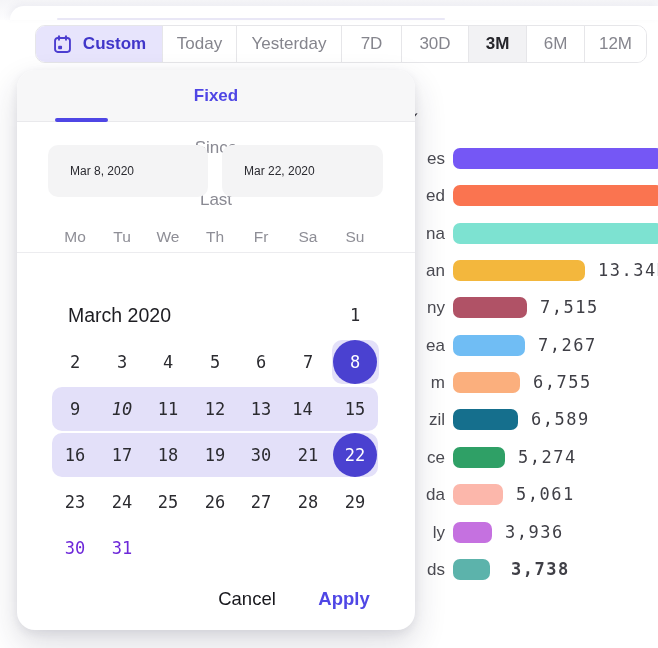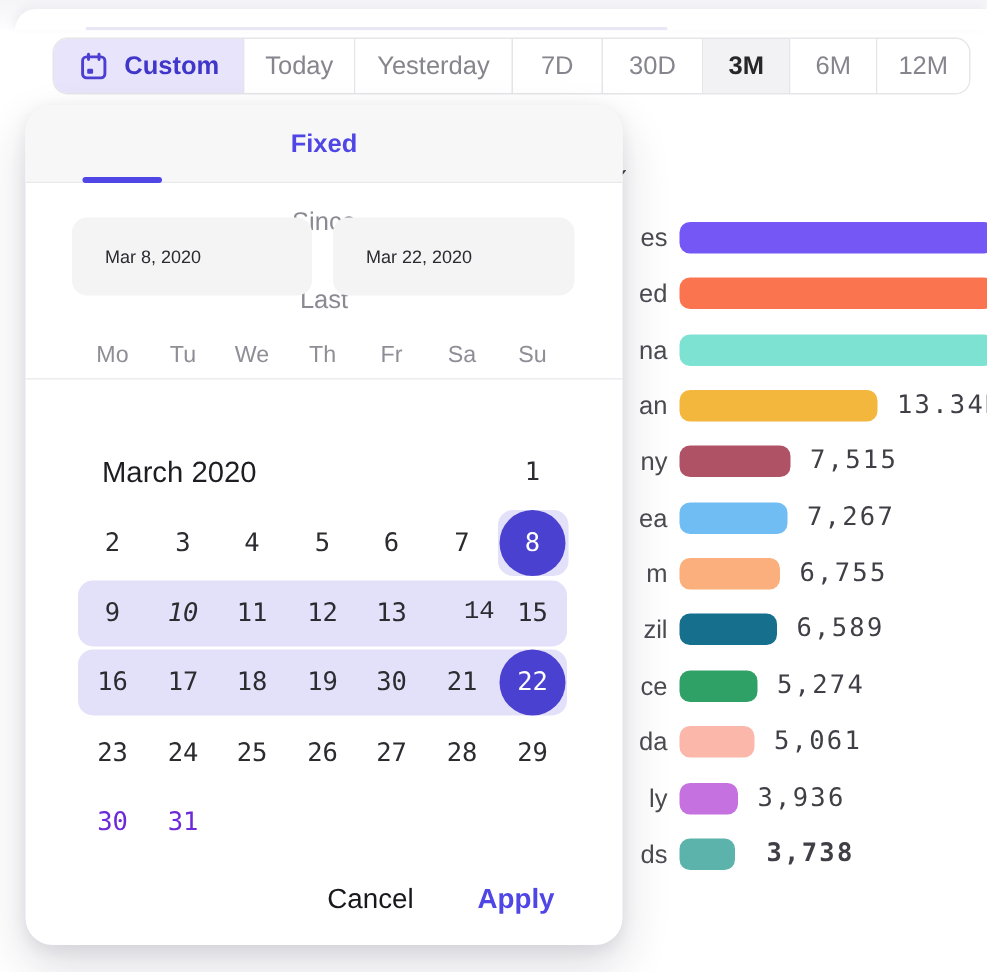--- a/index.html
+++ b/index.html
@@ -197,21 +197,21 @@
         <div class="day" style="left: 174.5px; top: 270px;">5</div>
         <div class="day" style="left: 220.5px; top: 270px;">6</div>
         <div class="day" style="left: 267.5px; top: 270px;">7</div>
         <div class="day day-sel" style="left: 316px; top: 270px;">8</div>
         <div class="range-rect" style="left: 34.5px; top: 317px; width: 326.6px;"></div>
         <div class="day" style="left: 34.5px; top: 317px;">9</div>
         <div class="day" style="left: 81.5px; top: 317px; font-style: italic;">10</div>
         <div class="day" style="left: 127.5px; top: 317px;">11</div>
         <div class="day" style="left: 174.5px; top: 317px;">12</div>
         <div class="day" style="left: 220.5px; top: 317px;">13</div>
-        <div class="day" style="left: 279px; top: 317px; font-family: Liberation Mono, monospace;">14</div>
+        <div class="day" style="left: 262px; top: 317px;">14</div>
         <div class="day" style="left: 314.5px; top: 317px;">15</div>
         <div class="range-rect" style="left: 34.5px; top: 363px; width: 326.6px;"></div>
         <div class="day" style="left: 34.5px; top: 363px;">16</div>
         <div class="day" style="left: 81.5px; top: 363px;">17</div>
         <div class="day" style="left: 127.5px; top: 363px;">18</div>
         <div class="day" style="left: 174.5px; top: 363px;">19</div>
         <div class="day" style="left: 220.5px; top: 363px;">30</div>
         <div class="day" style="left: 267.5px; top: 363px;">21</div>
         <div class="day day-sel" style="left: 316px; top: 363px;">22</div>
         <div class="day" style="left: 34.5px; top: 410px;">23</div>

